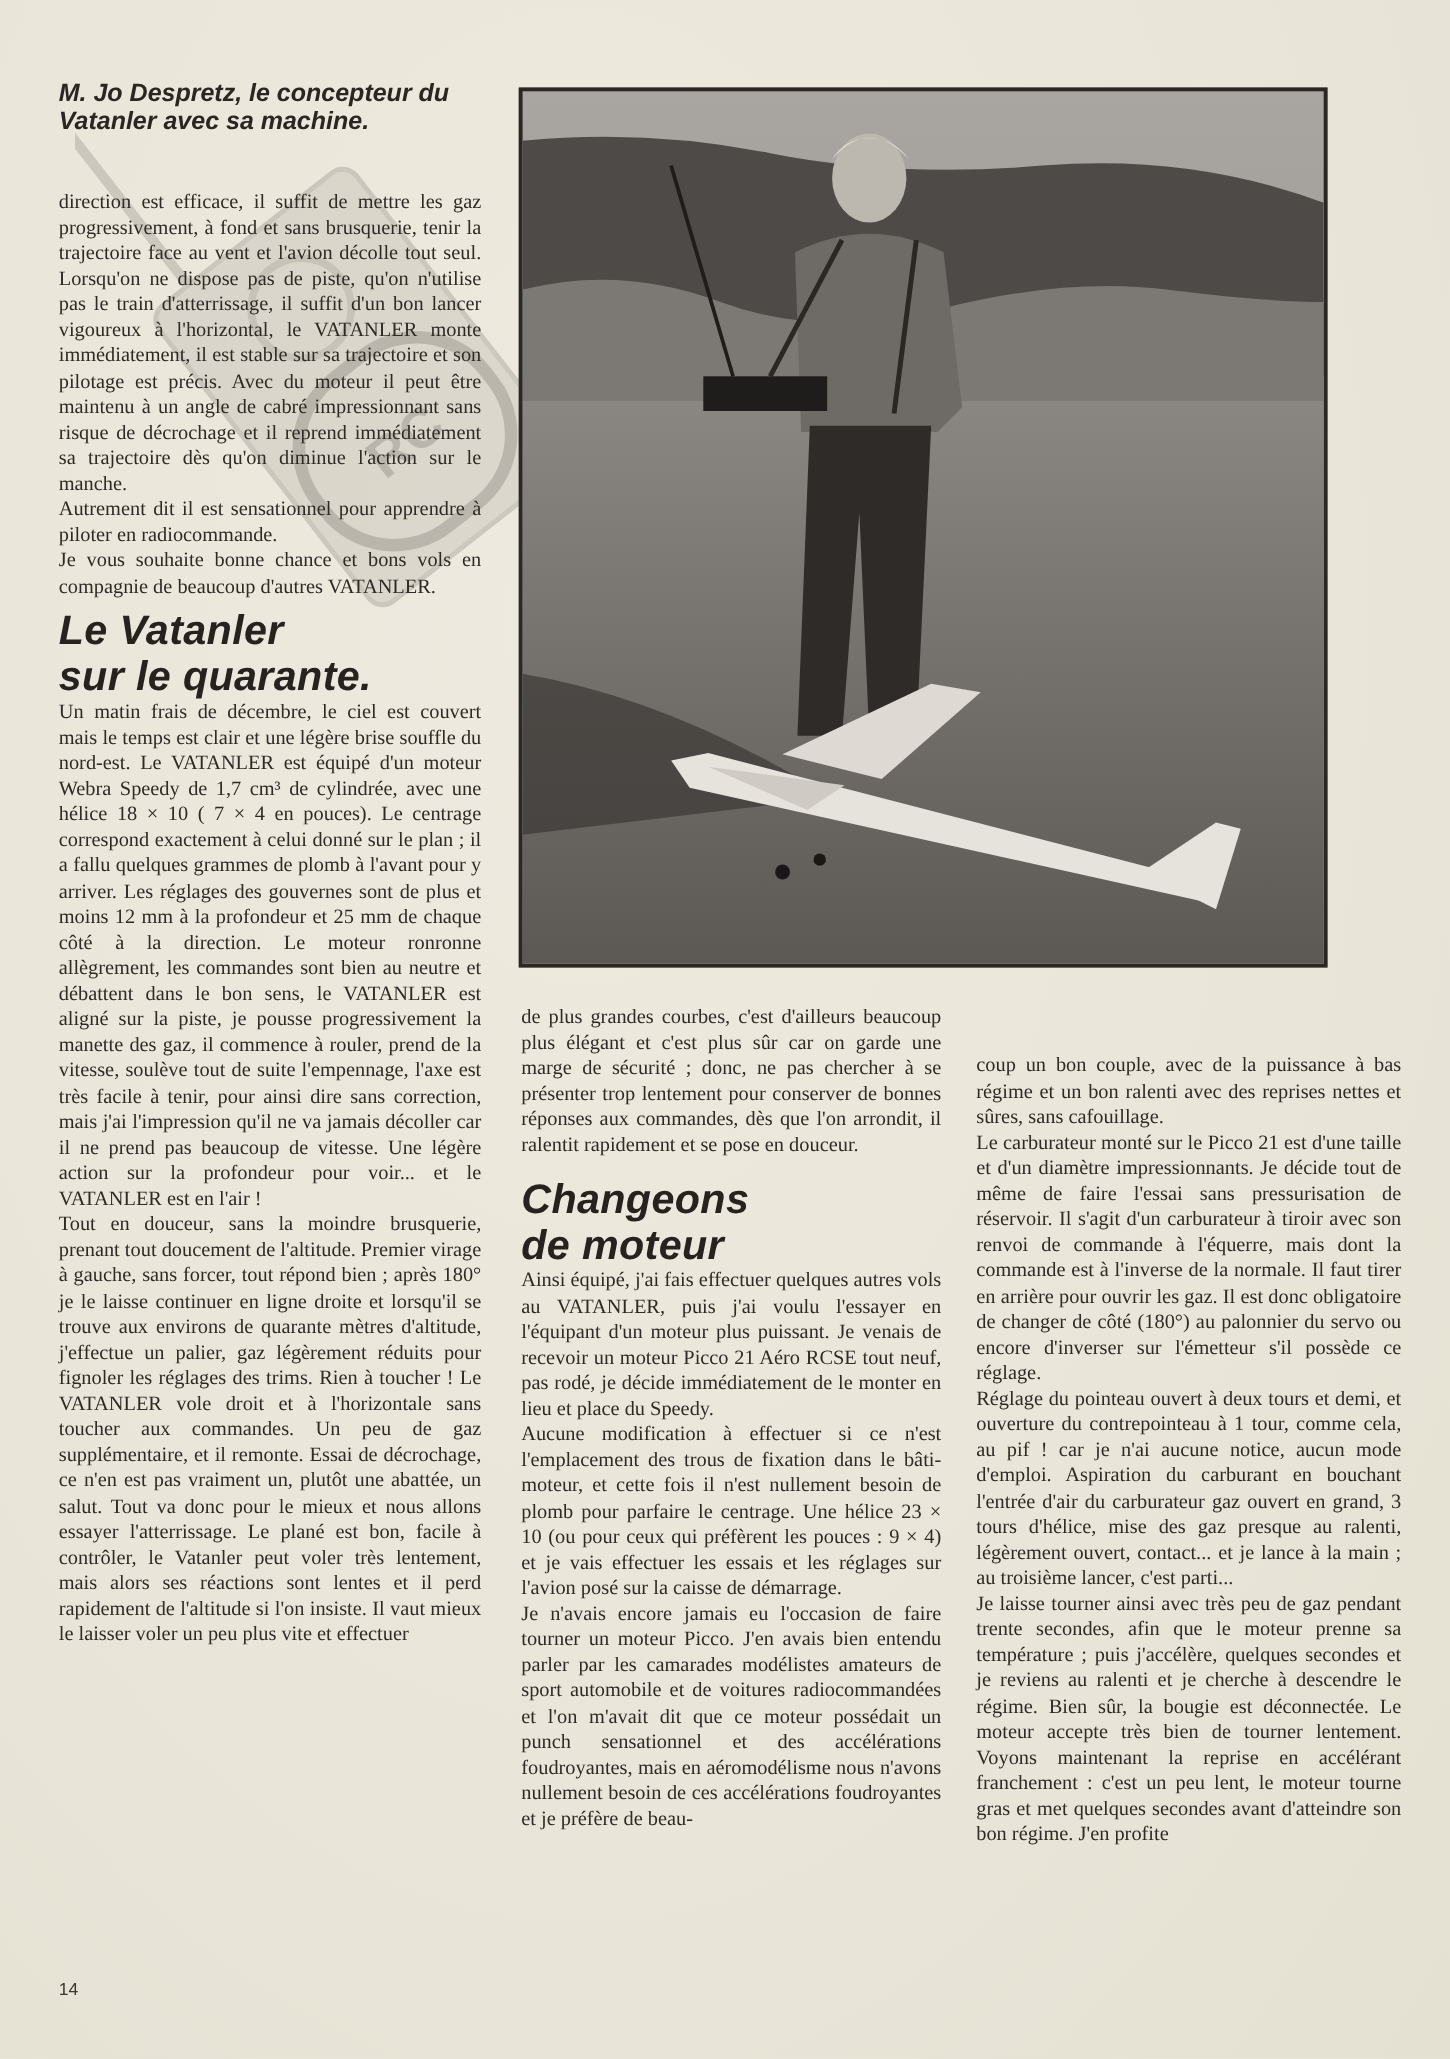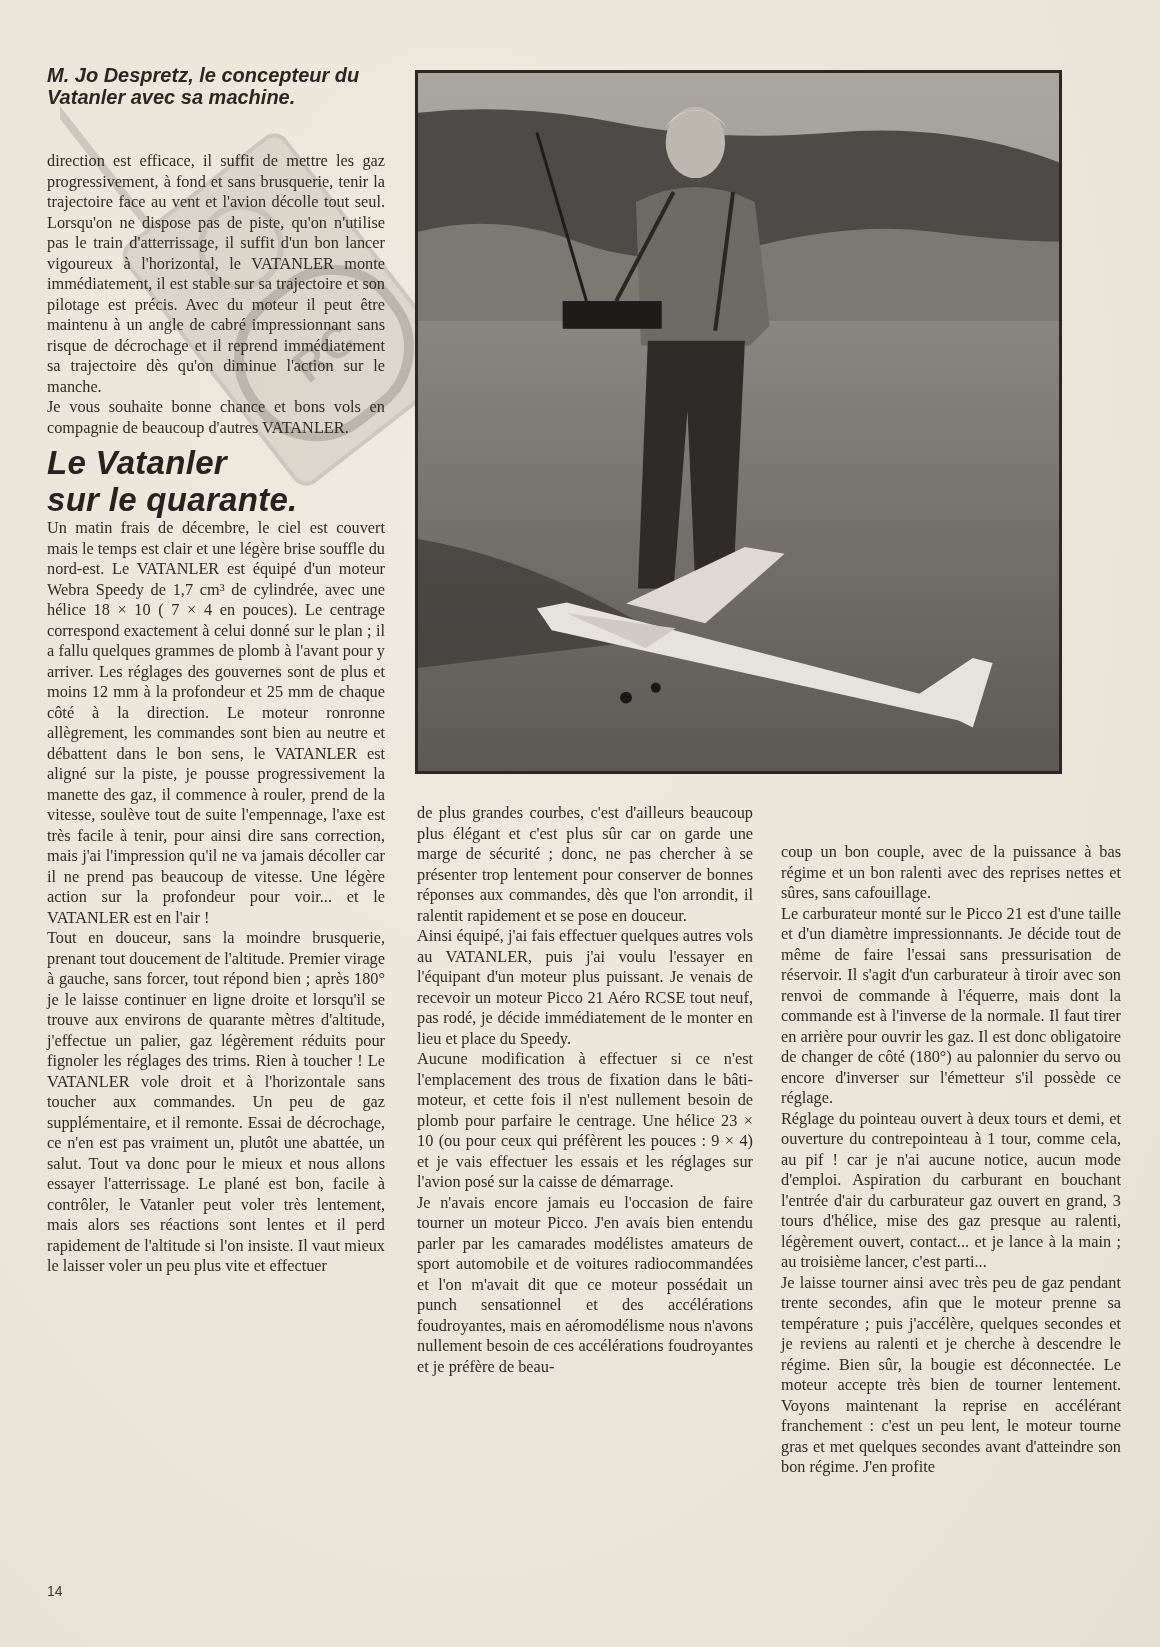--- a/index.html
+++ b/index.html
@@ -111,31 +111,36 @@
 
       <path d="M500 630 L560 590 L580 595 L560 660 Z" fill="#e6e3dc"></path>
 
       <circle cx="210" cy="630" r="6" fill="#1a1817"></circle>
       <circle cx="240" cy="620" r="5" fill="#1a1817"></circle>
     </svg>
   </div>
 
   <div class="col col-left">
     <p>direction est efficace, il suffit de mettre les gaz progressivement, à fond et sans brusquerie, tenir la trajectoire face au vent et l'avion décolle tout seul. Lorsqu'on ne dispose pas de piste, qu'on n'utilise pas le train d'atterrissage, il suffit d'un bon lancer vigoureux à l'horizontal, le VATANLER monte immédiatement, il est stable sur sa trajectoire et son pilotage est précis. Avec du moteur il peut être maintenu à un angle de cabré impressionnant sans risque de décrochage et il reprend immédiatement sa trajectoire dès qu'on diminue l'action sur le manche.</p>
+    <p>Autrement dit il est sensationnel pour apprendre à piloter en radiocommande.</p>
     <p>Je vous souhaite bonne chance et bons vols en compagnie de beaucoup d'autres VATANLER.</p>
     <h2 class="heading">
       <span>Le Vatanler</span>
       <span>sur le quarante.</span>
     </h2>
     <p>Un matin frais de décembre, le ciel est couvert mais le temps est clair et une légère brise souffle du nord-est. Le VATANLER est équipé d'un moteur Webra Speedy de 1,7 cm³ de cylindrée, avec une hélice 18 × 10 ( 7 × 4 en pouces). Le centrage correspond exactement à celui donné sur le plan ; il a fallu quelques grammes de plomb à l'avant pour y arriver. Les réglages des gouvernes sont de plus et moins 12 mm à la profondeur et 25 mm de chaque côté à la direction. Le moteur ronronne allègrement, les commandes sont bien au neutre et débattent dans le bon sens, le VATANLER est aligné sur la piste, je pousse progressivement la manette des gaz, il commence à rouler, prend de la vitesse, soulève tout de suite l'empennage, l'axe est très facile à tenir, pour ainsi dire sans correction, mais j'ai l'impression qu'il ne va jamais décoller car il ne prend pas beaucoup de vitesse. Une légère action sur la profondeur pour voir... et le VATANLER est en l'air !</p>
     <p>Tout en douceur, sans la moindre brusquerie, prenant tout doucement de l'altitude. Premier virage à gauche, sans forcer, tout répond bien ; après 180° je le laisse continuer en ligne droite et lorsqu'il se trouve aux environs de quarante mètres d'altitude, j'effectue un palier, gaz légèrement réduits pour fignoler les réglages des trims. Rien à toucher ! Le VATANLER vole droit et à l'horizontale sans toucher aux commandes. Un peu de gaz supplémentaire, et il remonte. Essai de décrochage, ce n'en est pas vraiment un, plutôt une abattée, un salut. Tout va donc pour le mieux et nous allons essayer l'atterrissage. Le plané est bon, facile à contrôler, le Vatanler peut voler très lentement, mais alors ses réactions sont lentes et il perd rapidement de l'altitude si l'on insiste. Il vaut mieux le laisser voler un peu plus vite et effectuer</p>
   </div>
 
   <div class="col col-mid">
     <p>de plus grandes courbes, c'est d'ailleurs beaucoup plus élégant et c'est plus sûr car on garde une marge de sécurité ; donc, ne pas chercher à se présenter trop lentement pour conserver de bonnes réponses aux commandes, dès que l'on arrondit, il ralentit rapidement et se pose en douceur.</p>
+    <h2 class="heading" style="margin-top:14px;">
+      <span>Changeons</span>
+      <span>de moteur</span>
+    </h2>
     <p>Ainsi équipé, j'ai fais effectuer quelques autres vols au VATANLER, puis j'ai voulu l'essayer en l'équipant d'un moteur plus puissant. Je venais de recevoir un moteur Picco 21 Aéro RCSE tout neuf, pas rodé, je décide immédiatement de le monter en lieu et place du Speedy.</p>
     <p>Aucune modification à effectuer si ce n'est l'emplacement des trous de fixation dans le bâti-moteur, et cette fois il n'est nullement besoin de plomb pour parfaire le centrage. Une hélice 23 × 10 (ou pour ceux qui préfèrent les pouces : 9 × 4) et je vais effectuer les essais et les réglages sur l'avion posé sur la caisse de démarrage.</p>
     <p>Je n'avais encore jamais eu l'occasion de faire tourner un moteur Picco. J'en avais bien entendu parler par les camarades modélistes amateurs de sport automobile et de voitures radiocommandées et l'on m'avait dit que ce moteur possédait un punch sensationnel et des accélérations foudroyantes, mais en aéromodélisme nous n'avons nullement besoin de ces accélérations foudroyantes et je préfère de beau-</p>
   </div>
 
   <div class="col col-right">
     <p>coup un bon couple, avec de la puissance à bas régime et un bon ralenti avec des reprises nettes et sûres, sans cafouillage.</p>
     <p>Le carburateur monté sur le Picco 21 est d'une taille et d'un diamètre impressionnants. Je décide tout de même de faire l'essai sans pressurisation de réservoir. Il s'agit d'un carburateur à tiroir avec son renvoi de commande à l'équerre, mais dont la commande est à l'inverse de la normale. Il faut tirer en arrière pour ouvrir les gaz. Il est donc obligatoire de changer de côté (180°) au palonnier du servo ou encore d'inverser sur l'émetteur s'il possède ce réglage.</p>
     <p>Réglage du pointeau ouvert à deux tours et demi, et ouverture du contrepointeau à 1 tour, comme cela, au pif ! car je n'ai aucune notice, aucun mode d'emploi. Aspiration du carburant en bouchant l'entrée d'air du carburateur gaz ouvert en grand, 3 tours d'hélice, mise des gaz presque au ralenti, légèrement ouvert, contact... et je lance à la main ; au troisième lancer, c'est parti...</p>
     <p>Je laisse tourner ainsi avec très peu de gaz pendant trente secondes, afin que le moteur prenne sa température ; puis j'accélère, quelques secondes et je reviens au ralenti et je cherche à descendre le régime. Bien sûr, la bougie est déconnectée. Le moteur accepte très bien de tourner lentement. Voyons maintenant la reprise en accélérant franchement : c'est un peu lent, le moteur tourne gras et met quelques secondes avant d'atteindre son bon régime. J'en profite</p>

